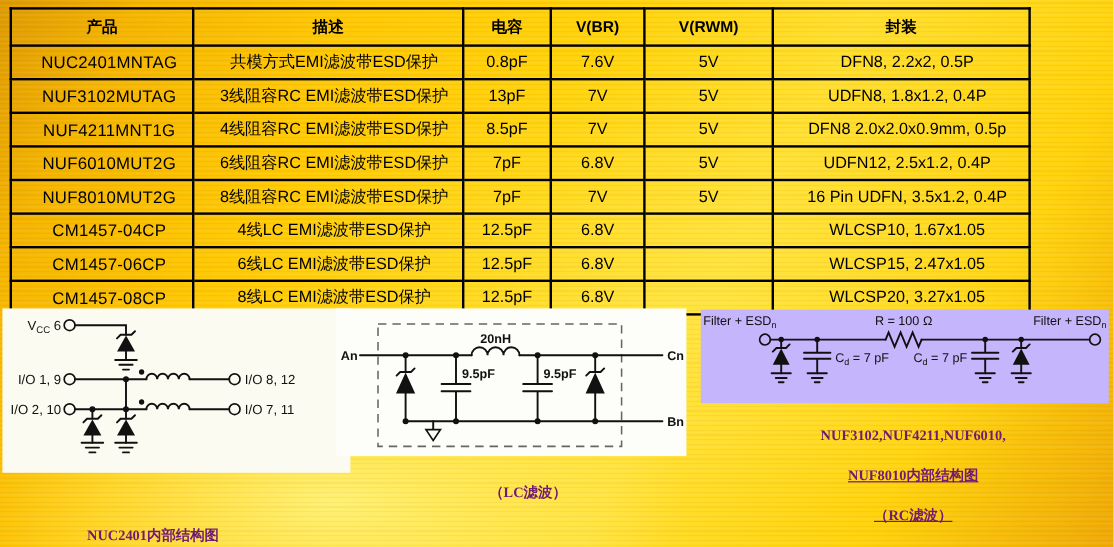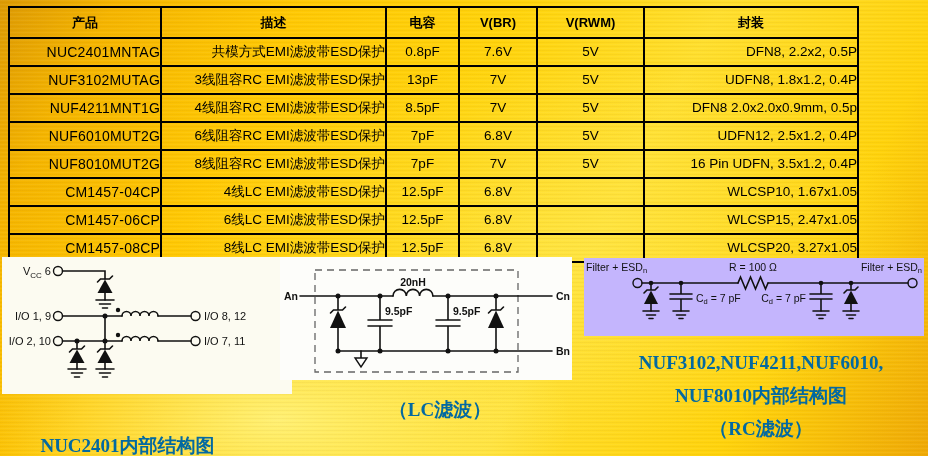--- a/index.html
+++ b/index.html
@@ -14,48 +14,48 @@
         rgba(0,0,0,0.00) 3px,  rgba(0,0,0,0.00) 4px),
       radial-gradient(ellipse 420px 200px at 30% 92%, rgba(255,250,150,0.75), rgba(255,250,150,0) 70%),
       radial-gradient(ellipse 500px 260px at 60% 55%, rgba(255,236,90,0.45), rgba(255,236,90,0) 75%),
       linear-gradient(118deg, #dd9a04 0%, #f5b500 10%, #ffc904 26%, #ffd40c 45%, #ffdf2e 62%, #ffd30c 82%, #efa906 100%);
   }
   
   .spec-table-wrap{position:absolute;left:8px;top:6px;}
   table.spec{border-collapse:collapse;table-layout:fixed;width:849px;background:transparent;}
   table.spec th, table.spec td{
     border:2px solid #000;color:#000;overflow:hidden;white-space:nowrap;
-    padding:0 0 0 10px;text-align:right;font-size:13.5px;height:26px;line-height:1.05;
+    padding:0 0 0 10px;text-align:center;font-size:13.5px;height:26px;line-height:1.05;
   }
   table.spec th{font-size:13px;font-weight:bold;text-align:center;height:29px;padding:0;border-radius:14px;}
   table.spec td.center{text-align:center;padding:0;}
   table.spec td.product{font-size:14px;padding-left:12px;letter-spacing:0.2px;}
   
   .diagram{position:absolute;background:#fcfbf1;}
   #diagram-nuc2401{left:2px;top:257px;width:290px;height:137px;}
   #diagram-cm1457{left:280px;top:257px;width:292px;height:123px;background:#fdfdfa;}
   #diagram-rc{left:584px;top:258px;width:340px;height:78px;background:#c4b5fd;}
   .diagram svg{display:block;}
   .wire{stroke:#111;stroke-width:1.6;fill:none;stroke-linecap:round;}
   .thin{stroke:#111;stroke-width:1.4;fill:none;}
   .fillb{fill:#111;stroke:none;}
   .dlabel{font-family:"Liberation Sans",sans-serif;font-size:11px;fill:#111;}
   .dlabel-sm{font-family:"Liberation Sans",sans-serif;font-size:10.5px;fill:#111;}
   .dlabel-b{font-family:"Liberation Sans",sans-serif;font-size:10.5px;font-weight:bold;fill:#111;}
   
-  .caption{position:absolute;text-align:center;color:#0369a1;font-weight:bold;
-    font-family:"Liberation Serif",serif;font-size:19px;}
+  .caption{position:absolute;text-align:center;color:#701a75;font-weight:bold;
+    font-family:"Liberation Serif",serif;font-size:12px;}
   #caption-nuc2401{left:0;top:398px;width:255px;}
   #caption-nuc2401 div{line-height:22px;margin-top:37px;}
   #caption-cm1457{left:300px;top:399px;width:280px;}
   #caption-cm1457 div{line-height:22px;}
   #caption-cm1457 div + div{margin-top:8px;}
   #caption-rc{left:596px;top:352px;width:330px;}
   #caption-rc div{line-height:22px;}
-  #caption-rc div + div{margin-top:11px;}
+  #caption-rc div + div{margin-top:11px;text-decoration:underline;}
 </style>
 </head>
 <body>
 
 <div class="spec-table-wrap">
   <table class="spec">
     <colgroup>
       <col style="width:152px">
         <col style="width:225px">
         <col style="width:73px">

